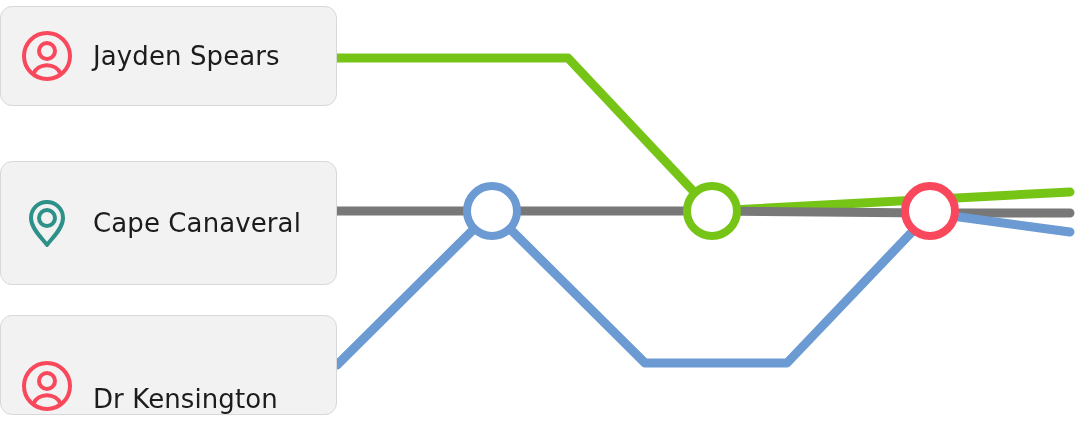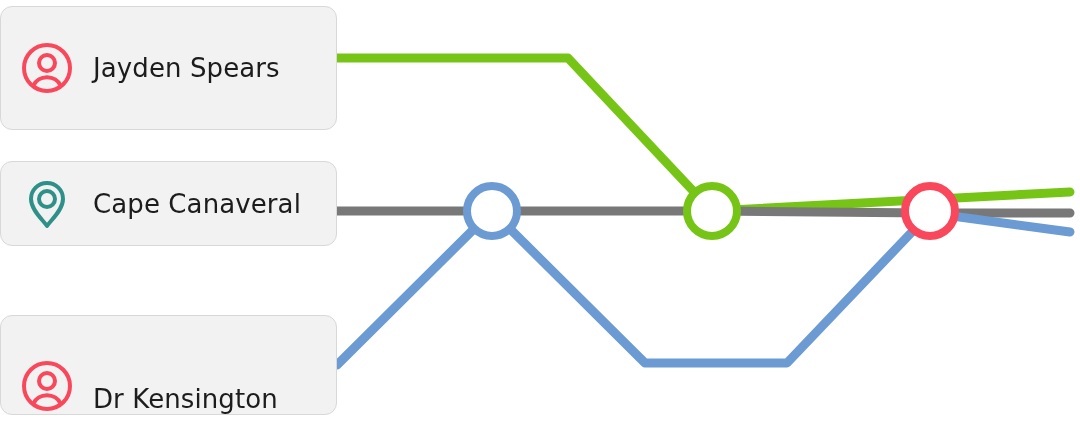--- a/index.html
+++ b/index.html
@@ -63,30 +63,30 @@
   <svg id="graph" viewBox="0 0 1080 430" xmlns="http://www.w3.org/2000/svg">
 
   <polyline points="337,58 568,58 712,211 1070,192" fill="none" stroke="#76c516" stroke-width="9" stroke-linecap="round" stroke-linejoin="round"></polyline>
       <polyline points="337,211 712,211 930,213 1070,213" fill="none" stroke="#787878" stroke-width="9" stroke-linecap="round" stroke-linejoin="round"></polyline>
       <polyline points="337,365 492,211 645,363 787,363 930,213 1070,232" fill="none" stroke="#6b9bd2" stroke-width="9" stroke-linecap="round" stroke-linejoin="round"></polyline>
       <circle cx="492" cy="211" r="25" fill="#ffffff" stroke="#6b9bd2" stroke-width="8"></circle>
       <circle cx="712" cy="211" r="25" fill="#ffffff" stroke="#76c516" stroke-width="8"></circle>
       <circle cx="930" cy="211" r="25" fill="#ffffff" stroke="#f9485b" stroke-width="8"></circle>
     </svg>
 
-  <div class="node-card" id="card-0" style="left: 0px; top: 6px; width: 337px; height: 124px;">
+  <div class="node-card" id="card-0" style="left: 0px; top: 6px; width: 337px; height: 100px;">
     <svg class="card-icon" viewBox="0 0 56 56">
       <circle cx="28" cy="28" r="23" fill="none" stroke="#f9485b" stroke-width="4"></circle>
       <circle cx="28" cy="23" r="8" fill="none" stroke="#f9485b" stroke-width="4"></circle>
       <path d="M14.5 45.5a14.5 13 0 0 1 27 0" fill="none" stroke="#f9485b" stroke-width="4" stroke-linecap="round"></path>
     </svg>
     <span class="card-label">Jayden Spears</span>
   </div>
 
-  <div class="node-card" id="card-1" style="left: 0px; top: 161px; width: 337px; height: 85px;">
+  <div class="node-card" id="card-1" style="left: 0px; top: 161px; width: 337px; height: 124px;">
     <svg class="card-icon" viewBox="0 0 56 56">
       <path d="M28 7c-9 0-16 7-16 16 0 11 12 21 16 27 4-6 16-16 16-27 0-9-7-16-16-16z" fill="none" stroke="#2e9189" stroke-width="4" stroke-linejoin="round"></path>
       <circle cx="28" cy="23" r="8" fill="none" stroke="#2e9189" stroke-width="4"></circle>
     </svg>
     <span class="card-label">Cape Canaveral</span>
   </div>
 
   <div class="node-card" id="card-2" style="left: 0px; top: 315px; width: 337px; height: 100px; align-items: flex-end;">
     <svg class="card-icon" viewBox="0 0 56 56">
       <circle cx="28" cy="28" r="23" fill="none" stroke="#f9485b" stroke-width="4"></circle>

